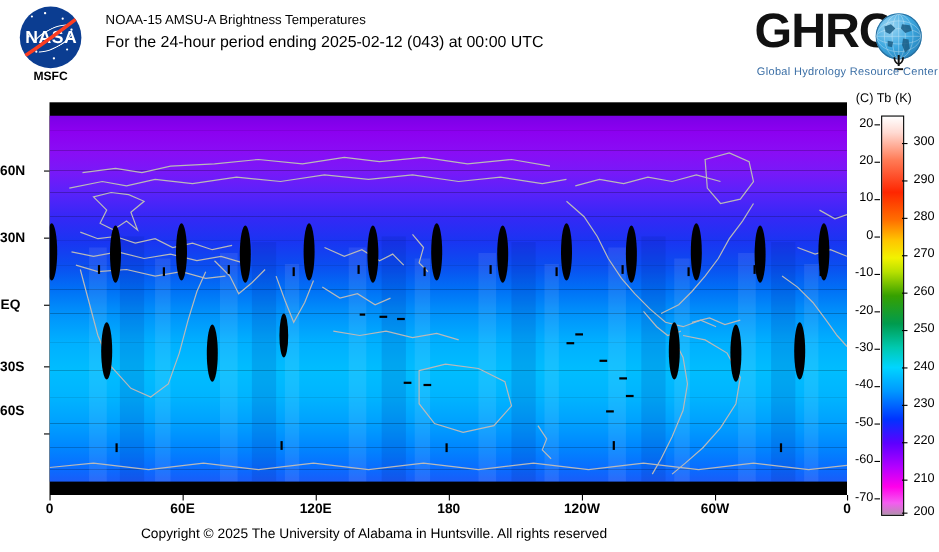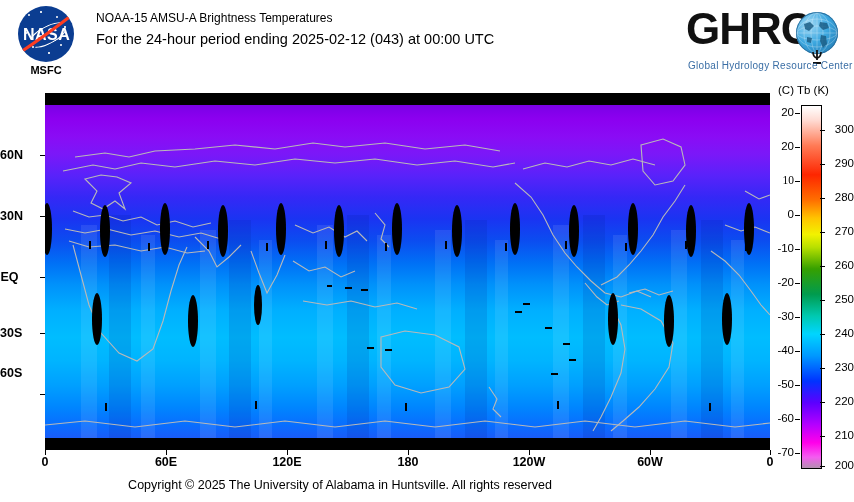--- a/index.html
+++ b/index.html
@@ -62,21 +62,21 @@
             border:1px solid #000;
             background:linear-gradient(to bottom,
               #ffffff 0%, #ffdad2 4%, #ff7a55 11%, #fe2600 19%,
               #ff6f00 26%, #ffc400 31%, #f2f200 35.5%, #b8e000 39%,
               #36a000 45%, #009b4e 52%, #00c9b0 58%, #00d5ff 63%,
               #0098ff 69%, #0033ff 76%, #5c00ff 82%, #b400ff 88%,
               #ff00ea 93%, #f45cf0 97%, #b48fb0 100%);}
   .cb-tick-l{position:absolute;width:5px;height:1px;background:#000;left:795px;}
   .cb-tick-r{position:absolute;width:5px;height:1px;background:#000;left:820px;}
   .cb-lab-l{position:absolute;font-size:11.5px;text-align:right;width:24px;left:770px;}
-  .cb-lab-r{position:absolute;font-size:11.5px;text-align:right;width:28px;left:826px;}
+  .cb-lab-r{position:absolute;font-size:11.5px;text-align:center;width:28px;left:826px;}
 
   
   #copyright{position:absolute;left:0;top:478px;width:680px;text-align:center;
              font-size:12.5px;}
 </style>
 </head>
 <body>
 
 <div id="nasa-logo">
   <div id="nasa-ball">
@@ -313,21 +313,21 @@
 
 <div id="cb-header">(C)  Tb  (K)</div>
 <div id="colorbar"></div>
 
 <div>
   <div class="cb-tick-l" style="top:113px;"></div>
     <div class="cb-lab-l" style="top:106px;">20</div>
   <div class="cb-tick-l" style="top:147px;"></div>
     <div class="cb-lab-l" style="top:140px;">20</div>
   <div class="cb-tick-l" style="top:181px;"></div>
-    <div class="cb-lab-l" style="top:174px;font-family:Liberation Serif, serif;">10</div>
+    <div class="cb-lab-l" style="top:174px;">10</div>
   <div class="cb-tick-l" style="top:215px;"></div>
     <div class="cb-lab-l" style="top:208px;">0</div>
   <div class="cb-tick-l" style="top:249px;"></div>
     <div class="cb-lab-l" style="top:242px;">-10</div>
   <div class="cb-tick-l" style="top:283px;"></div>
     <div class="cb-lab-l" style="top:276px;">-20</div>
   <div class="cb-tick-l" style="top:317px;"></div>
     <div class="cb-lab-l" style="top:310px;">-30</div>
   <div class="cb-tick-l" style="top:351px;"></div>
     <div class="cb-lab-l" style="top:344px;">-40</div>

